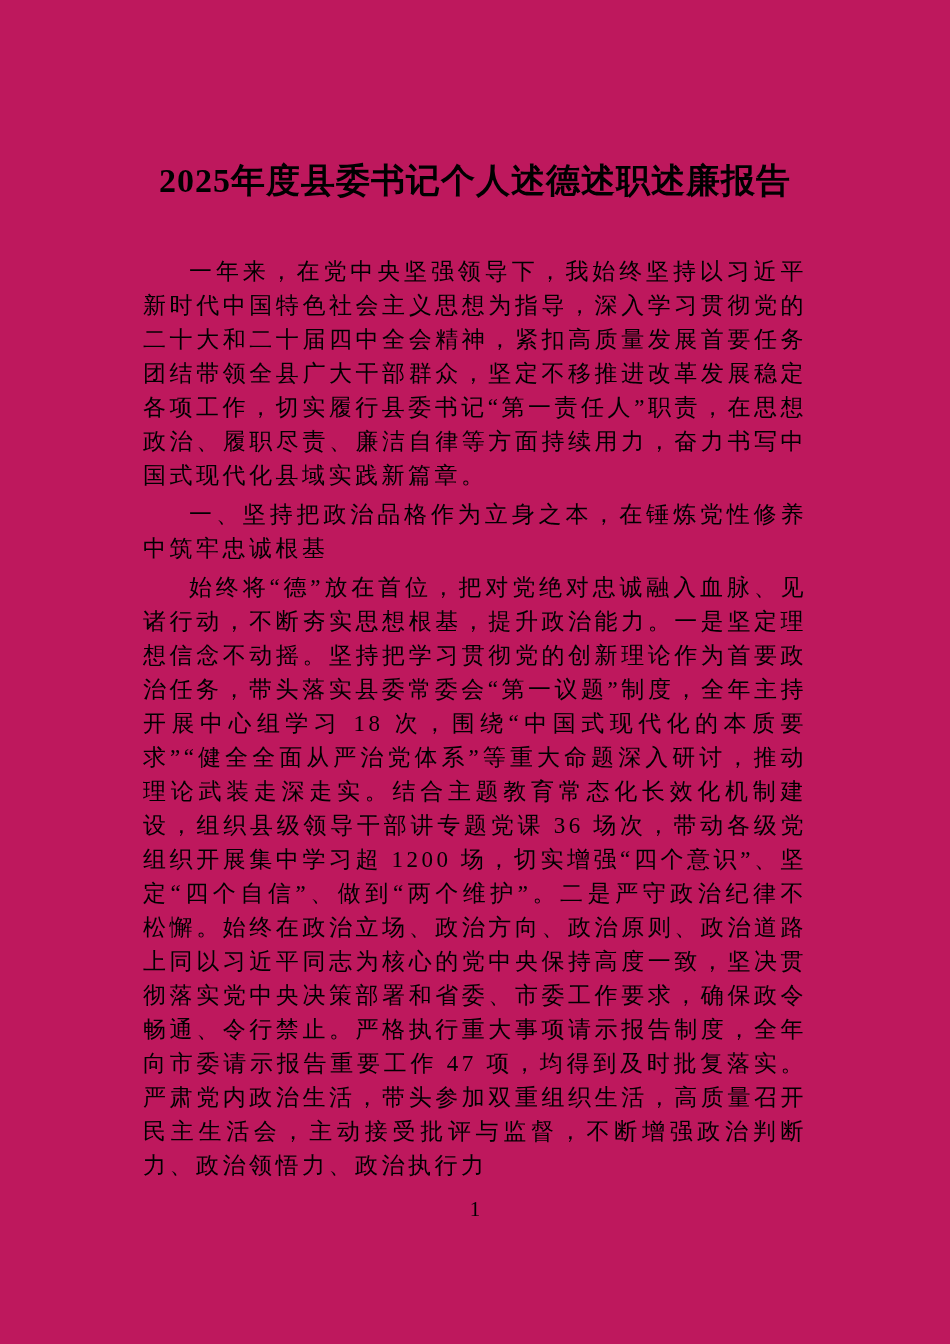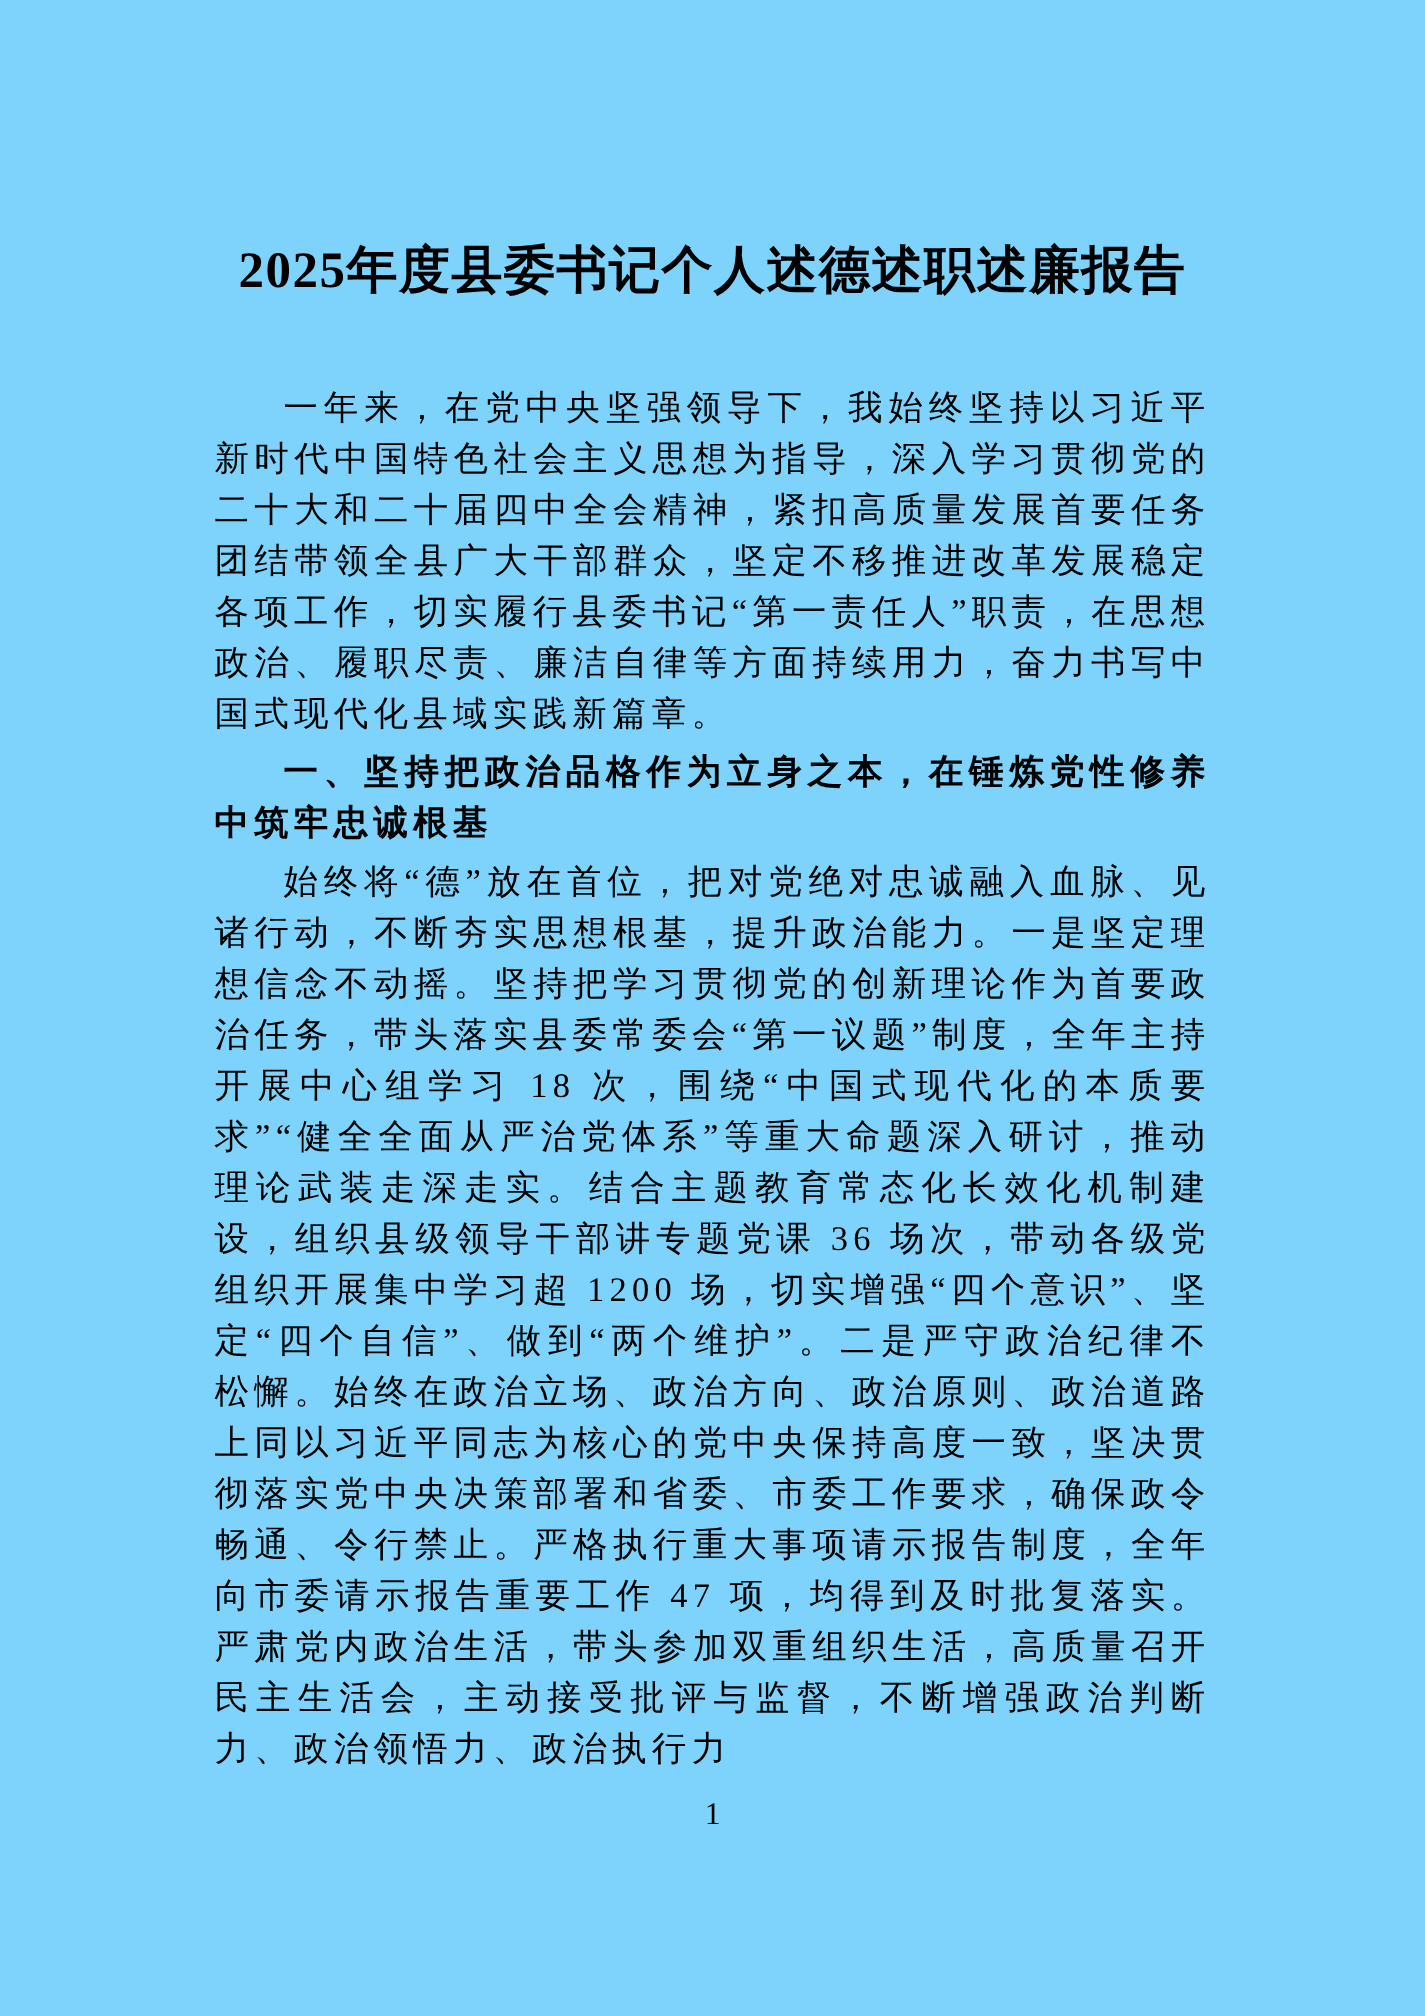--- a/index.html
+++ b/index.html
@@ -12,21 +12,21 @@
       height: 1344px;
       overflow: hidden;
       font-family: "Liberation Serif", "DejaVu Serif", serif;
       color: #000000;
     }
     .page {
       position: relative;
       box-sizing: border-box;
       width: 950px;
       height: 1344px;
-      background: #7dd3fc;
+      background: #be185d;
       padding: 160px 138px 0 138px;
     }
     .doc-title {
       margin: 0 0 52px 0;
       font-size: 34px;
       font-weight: bold;
       text-align: center;
       line-height: 1.25;
       letter-spacing: 1px;
       font-family: "Liberation Serif", "DejaVu Serif", serif;
@@ -35,21 +35,21 @@
       margin: 5px;
       font-size: 23px;
       line-height: 34px;
       letter-spacing: 3.5px;
       text-align: justify;
       text-justify: inter-ideograph;
       text-indent: 2em;
       word-break: break-all;
     }
     .para.heading {
-      font-weight: bold;
+      font-weight: normal;
     }
     .page-number {
       position: absolute;
       left: 0;
       bottom: 122px;
       width: 100%;
       text-align: center;
       font-size: 21px;
       letter-spacing: 0;
     }

